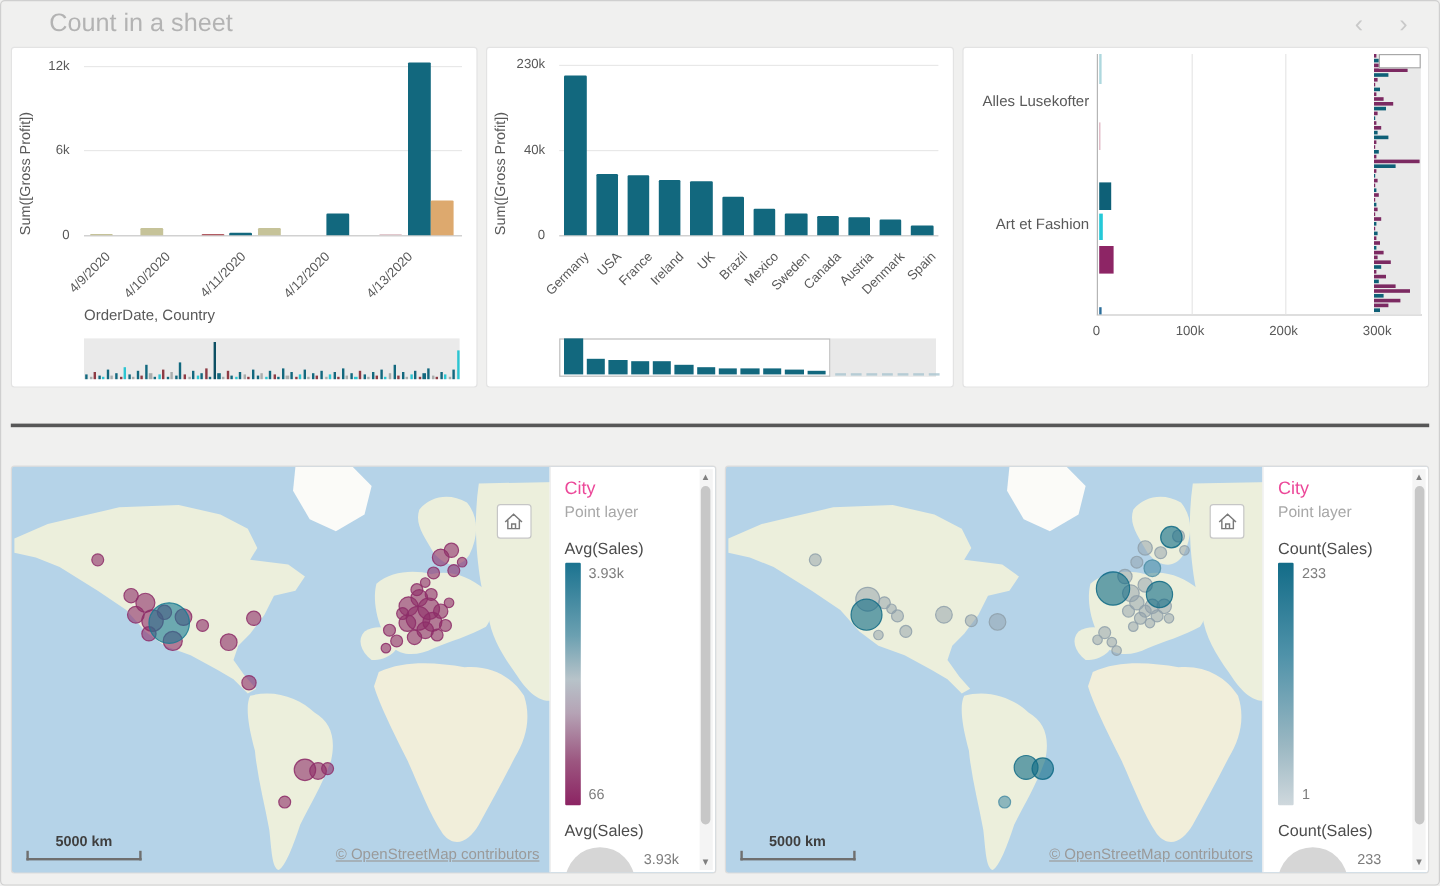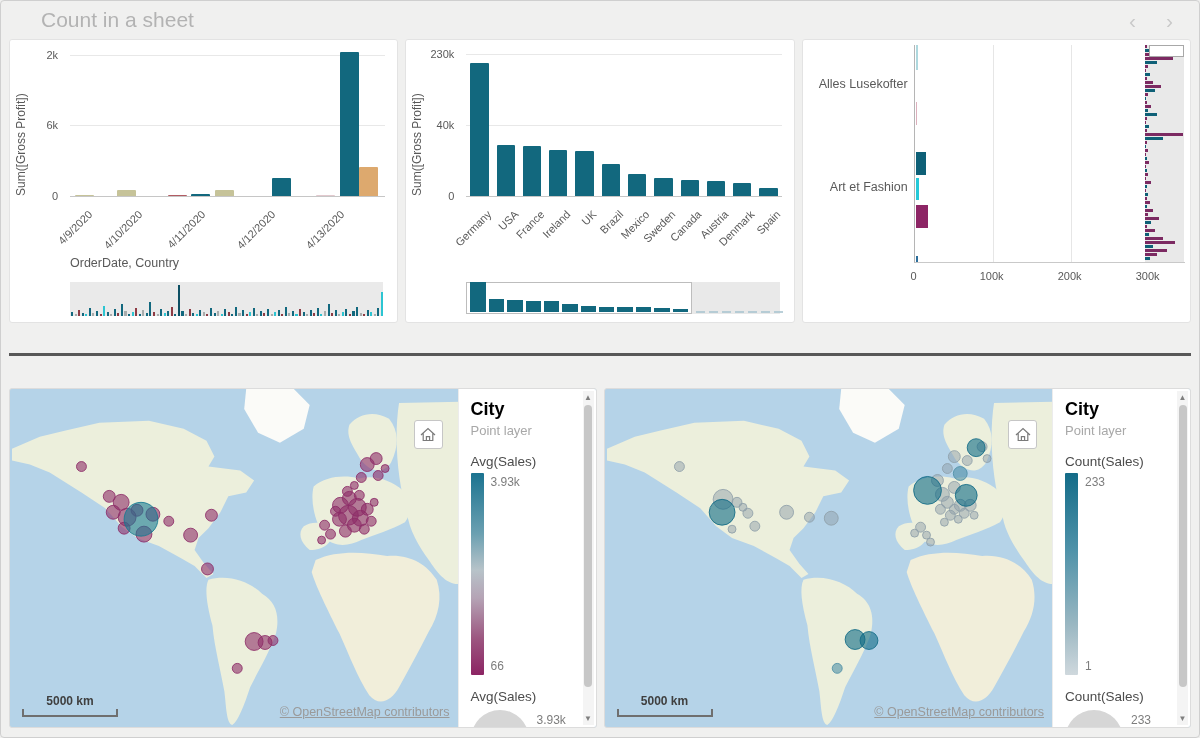--- a/index.html
+++ b/index.html
@@ -62,21 +62,21 @@
   .world{position:absolute;inset:0;width:100%;height:100%;}
   .home-btn{position:absolute;right:153px;top:31px;width:27px;height:27px;background:#fff;
             border:1px solid #c6c6c6;border-radius:3px;display:flex;align-items:center;justify-content:center;cursor:pointer;}
   .scalebar{position:absolute;left:12px;bottom:10px;width:96px;text-align:center;}
   .scalebar .sb-label{font-size:12px;font-weight:bold;color:#3f3f3f;margin-bottom:1px;}
   .scalebar .sb-line{height:6px;border-left:2px solid #6f6f6f;border-right:2px solid #6f6f6f;border-bottom:2px solid #6f6f6f;}
   .attribution{position:absolute;right:146px;bottom:8px;font-size:12.5px;color:#9a9a9a;}
   .attribution u{text-decoration:underline;}
   .legend-panel{position:absolute;top:0;right:0;bottom:0;width:138px;background:#fff;
                 border-left:1px solid #ececec;padding:10px 0 0 12px;box-sizing:border-box;}
-  .lp-title{font-size:18px;color:#000000;font-weight:bold;}
+  .lp-title{font-size:15px;color:#ec4899;}
   .lp-sub{font-size:13px;color:#a8a8a8;margin-top:3px;}
   .lp-measure{font-size:13.5px;color:#4c4c4c;margin-top:16px;}
   .grad-row{display:flex;margin-top:4px;}
   .grad-bar{width:13px;height:202px;border-radius:1px;}
   .grad-avg{background:linear-gradient(180deg,#1b7390 0%,#6ba0b1 30%,#b7c3c9 48%,#b5a3b5 62%,#9c5680 82%,#8c2463 100%);}
   .grad-count{background:linear-gradient(180deg,#136c88 0%,#4f92a9 38%,#9ab7c2 75%,#cfd8dd 100%);}
   .grad-labels{display:flex;flex-direction:column;margin-left:7px;font-size:12px;color:#7d7d7d;}
   .grad-max{margin-top:2px;}
   .grad-min{margin-top:auto;margin-bottom:2px;}
   .size-legend{margin-top:14px;position:relative;}
@@ -95,21 +95,21 @@
     <span class="hdr-arrow">‹</span>
     <span class="hdr-arrow">›</span>
   </div>
 </header>
 
 <section class="row-top">
 
   <div class="card" id="chart1">
     <div class="ytitle">Sum([Gross Profit])</div>
     <div class="yticks">
-        <span class="ytick" style="top: 4.70968px;">2k</span>
+        <span class="ytick" style="top: 4.70968px;">12k</span>
         <span class="ytick" style="top: 75.3548px;">6k</span>
         <span class="ytick" style="top: 146px;">0</span>
       </div>
     <div class="plot">
         <div class="gridline" style="top: 4.70968px;"></div>
         <div class="gridline" style="top: 75.3548px;"></div>
         <div class="vbar" style="left: calc(1.5%); width: 6%; height: 1.4129px; background: rgb(198, 195, 153);"></div>
         <div class="vbar" style="left: calc(15%); width: 6%; height: 6.47581px; background: rgb(198, 195, 153);"></div>
         <div class="vbar" style="left: calc(31%); width: 6%; height: 1.05968px; background: rgb(178, 92, 99);"></div>
         <div class="vbar" style="left: calc(38.5%); width: 6%; height: 1.88387px; background: rgb(18, 104, 126);"></div>

